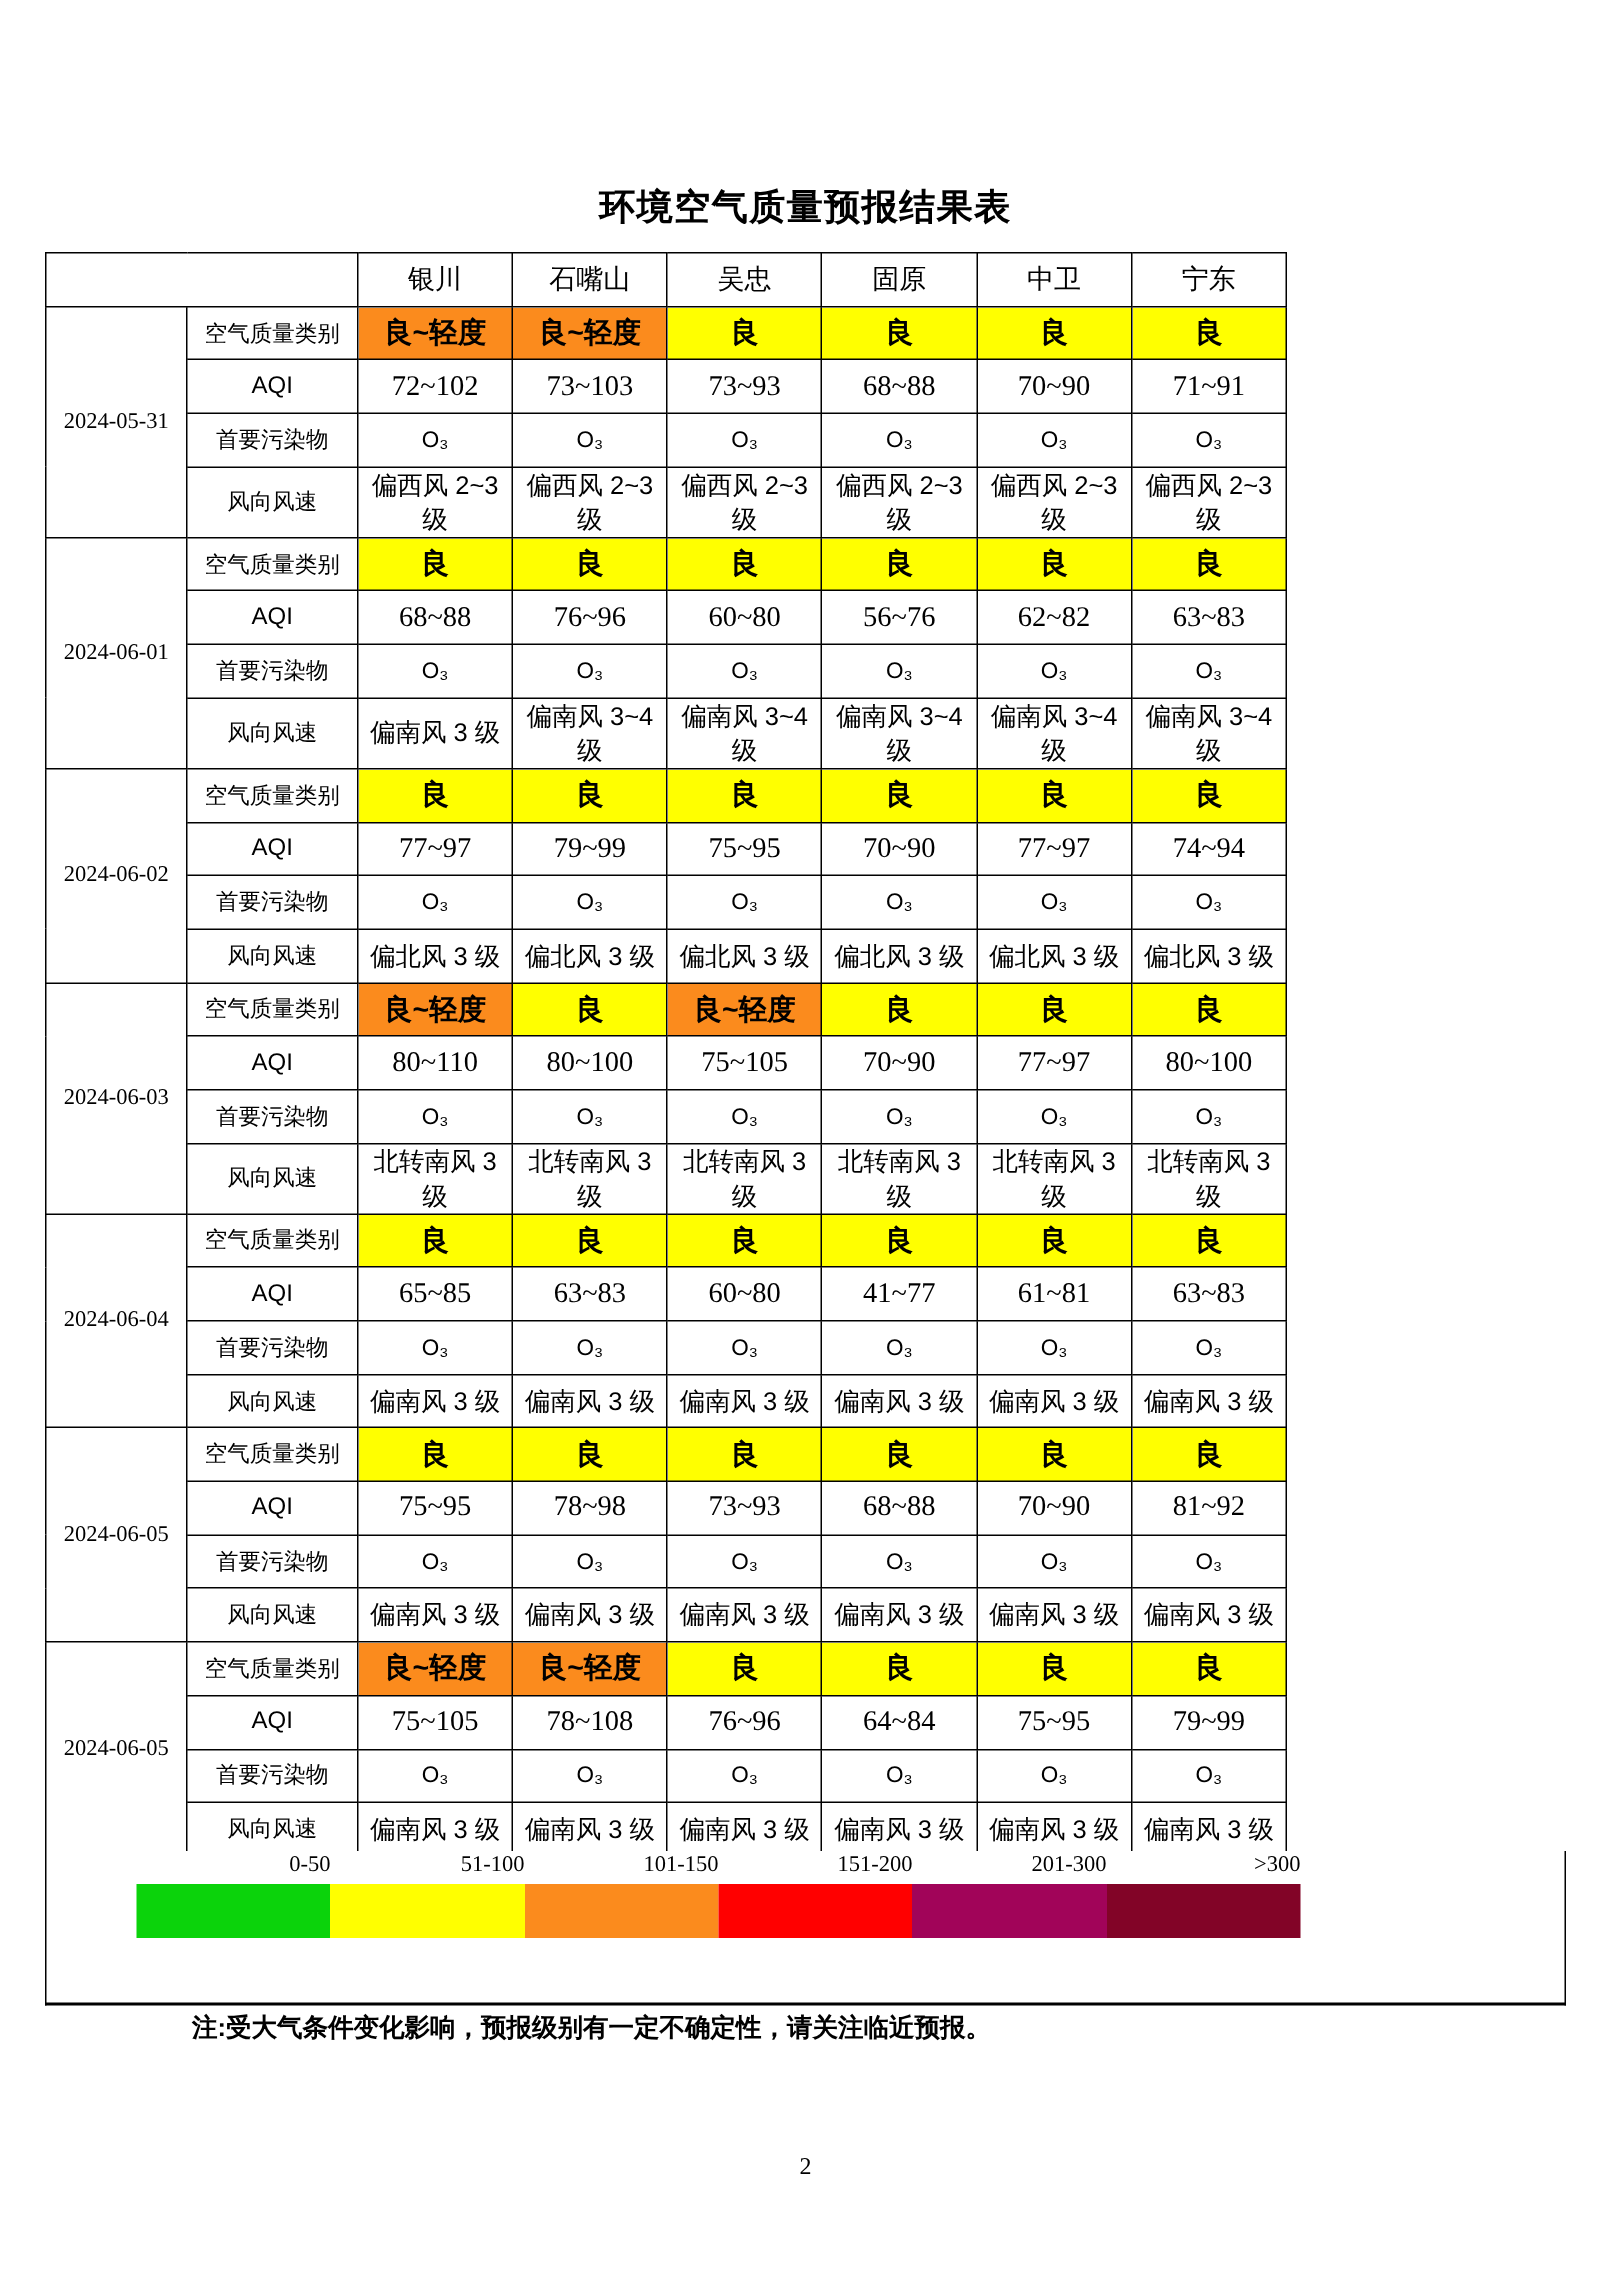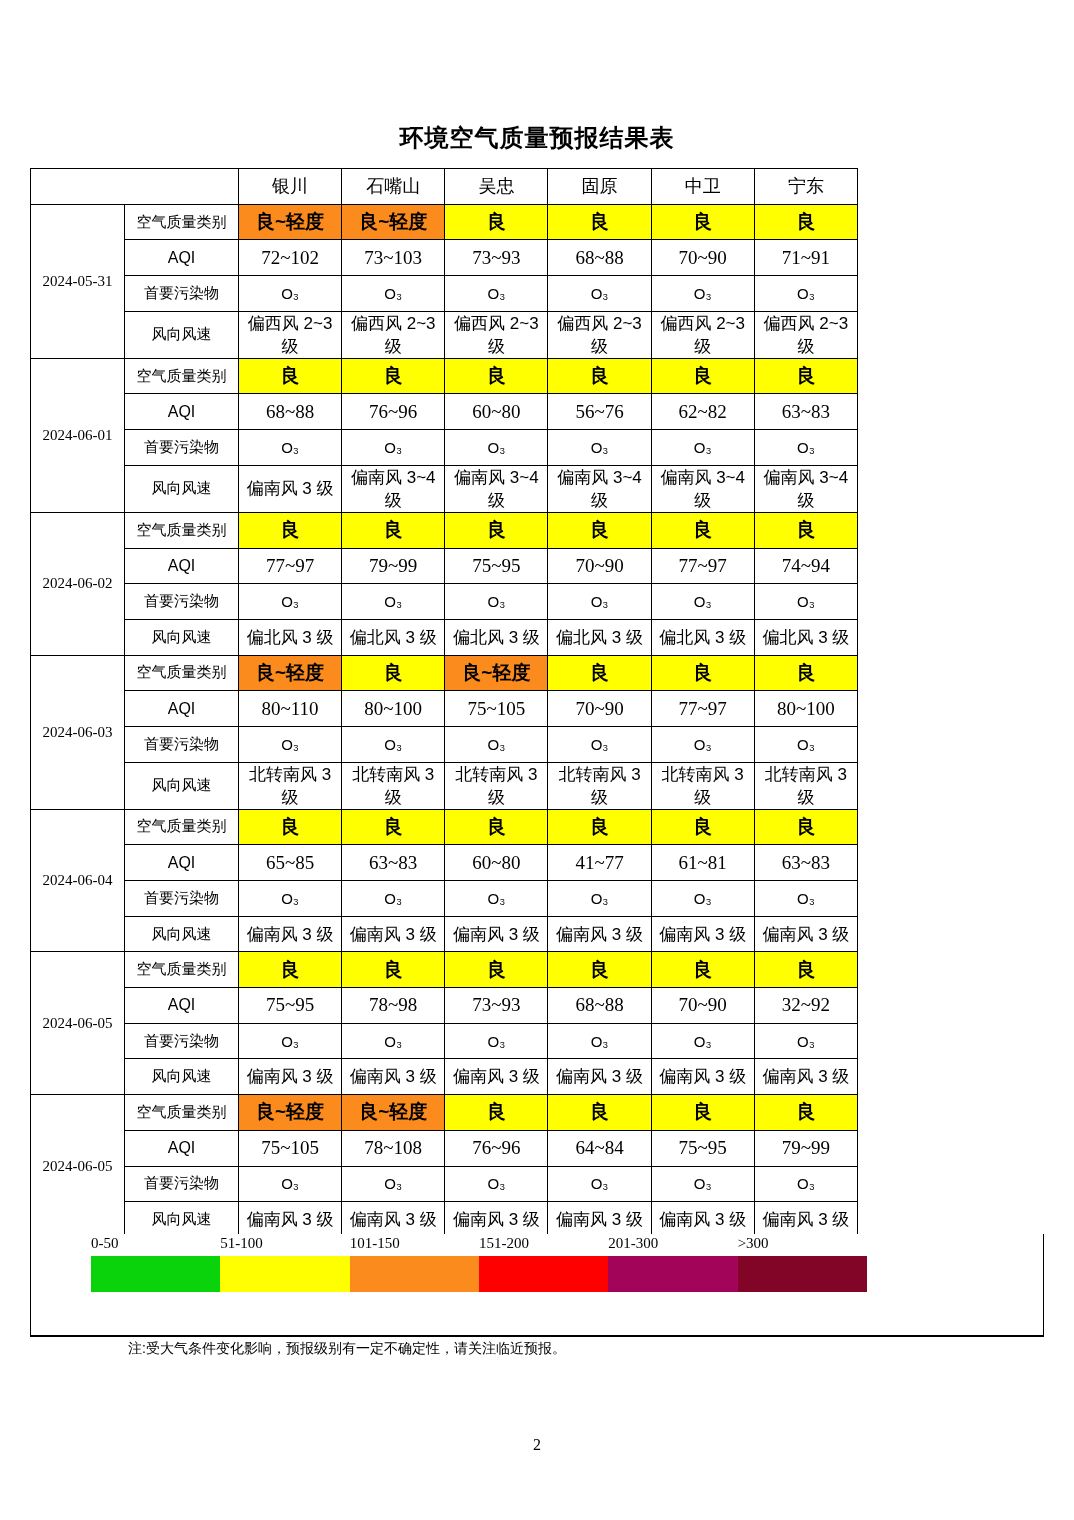--- a/index.html
+++ b/index.html
@@ -76,38 +76,38 @@
     font-size: 18px;
   }
   .legend-labels {
     margin-left: 60px;
     width: 776px;
     display: flex;
     margin-top: 1px;
   }
   .legend-labels .lab {
     flex: 1;
-    text-align: left;
+    text-align: right;
     font-family: "Liberation Serif", "DejaVu Serif", serif;
     font-size: 15px;
   }
   .legend-swatches {
     margin-left: 60px;
     width: 776px;
     height: 36px;
     display: flex;
     margin-top: 4px;
   }
   .legend-swatches .sw { flex: 1; height: 100%; }
   .note-line {
     position: absolute;
     left: 128px;
     top: 1340px;
-    font-size: 14px;
-    font-weight: normal;
+    font-size: 17px;
+    font-weight: bold;
   }
   .page-number {
     position: absolute;
     top: 1436px;
     left: 0;
     width: 100%;
     text-align: center;
     font-family: "Liberation Serif", "DejaVu Serif", serif;
     font-size: 16px;
   }
@@ -336,21 +336,21 @@
             <td class="cat" style="background: rgb(255, 255, 0);">良</td>
             <td class="cat" style="background: rgb(255, 255, 0);">良</td>
           </tr>
           <tr>
             <td class="rowlab rowlab-aqi">AQI</td>
             <td class="num">75~95</td>
             <td class="num">78~98</td>
             <td class="num">73~93</td>
             <td class="num">68~88</td>
             <td class="num">70~90</td>
-            <td class="num">32~92</td>
+            <td class="num">81~92</td>
           </tr>
           <tr>
             <td class="rowlab">首要污染物</td>
             <td class="pol">O₃</td>
             <td class="pol">O₃</td>
             <td class="pol">O₃</td>
             <td class="pol">O₃</td>
             <td class="pol">O₃</td>
             <td class="pol">O₃</td>
           </tr>

